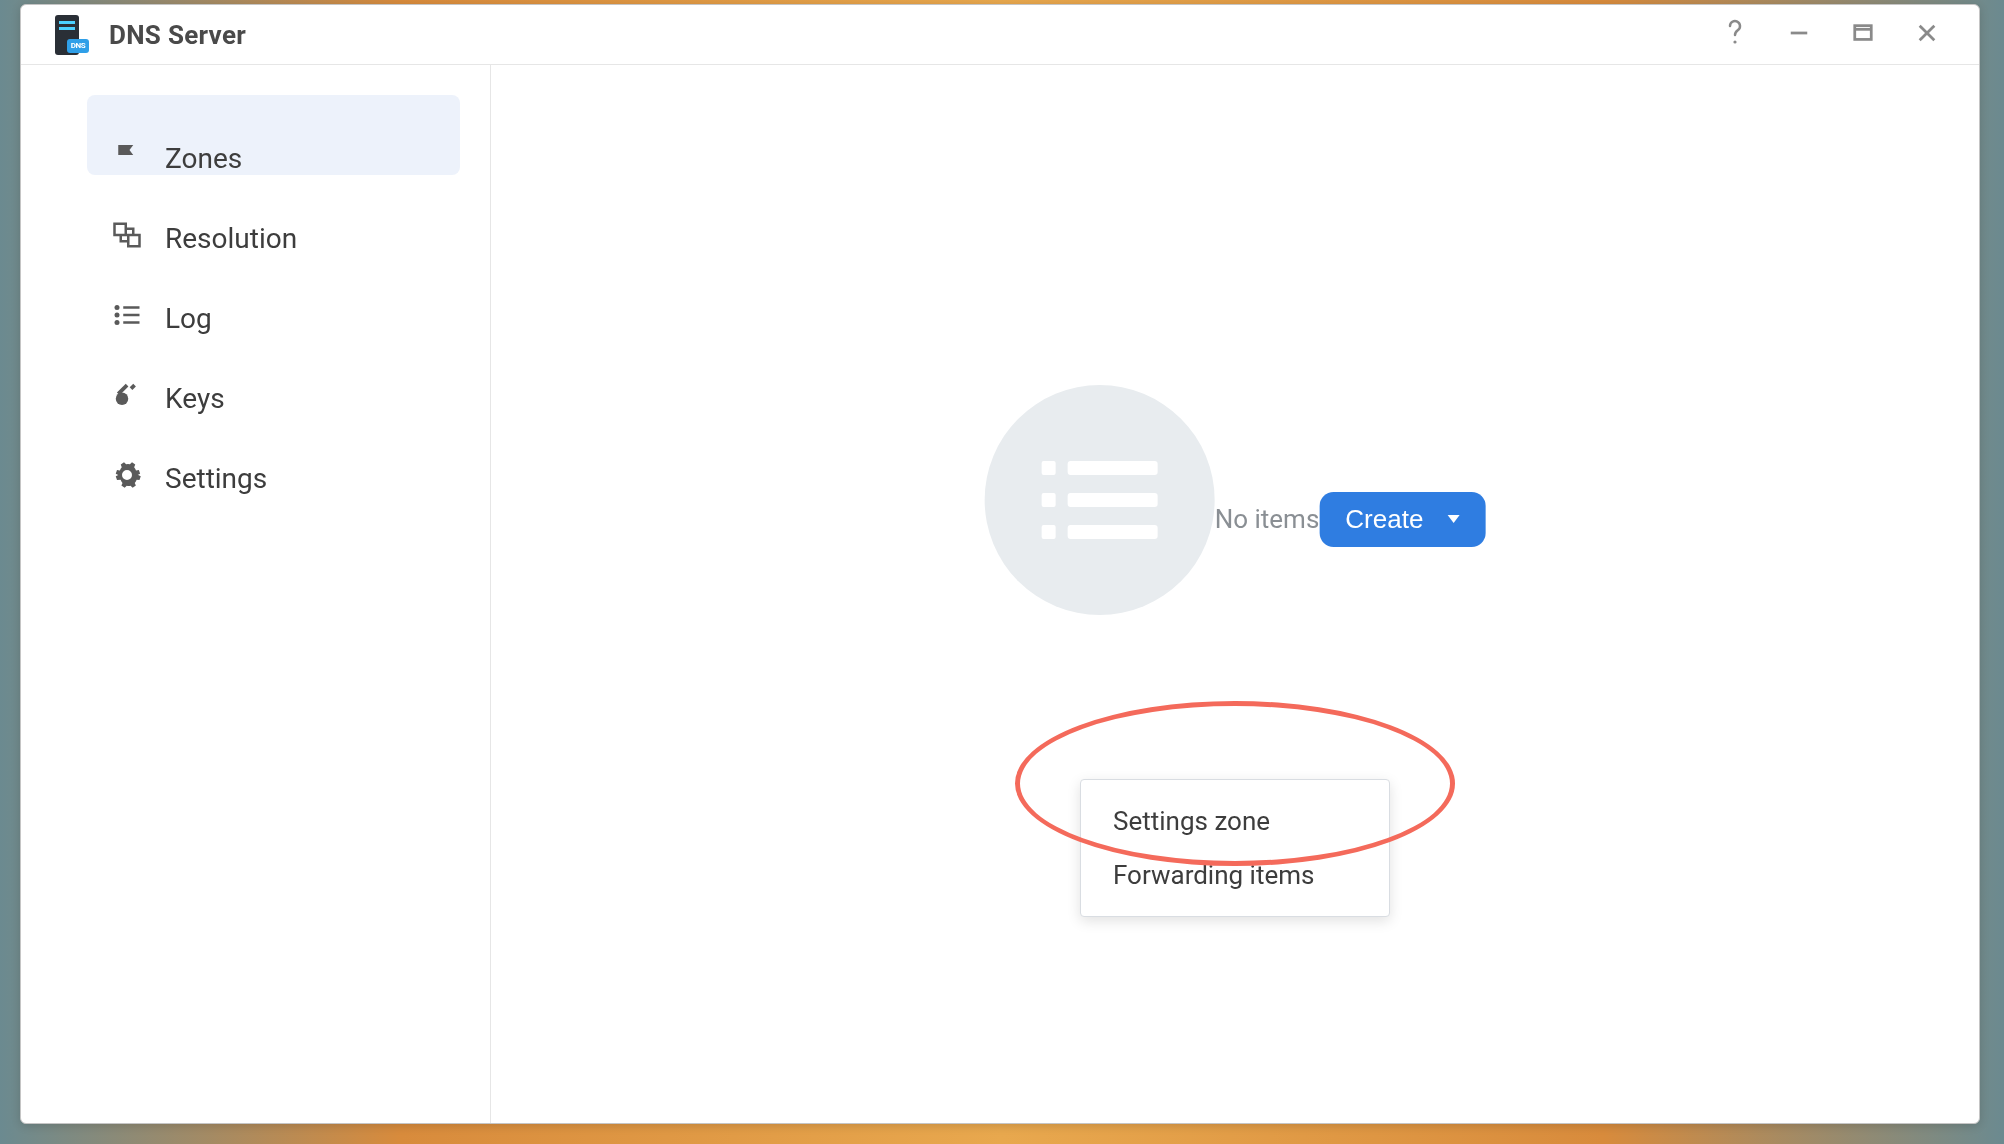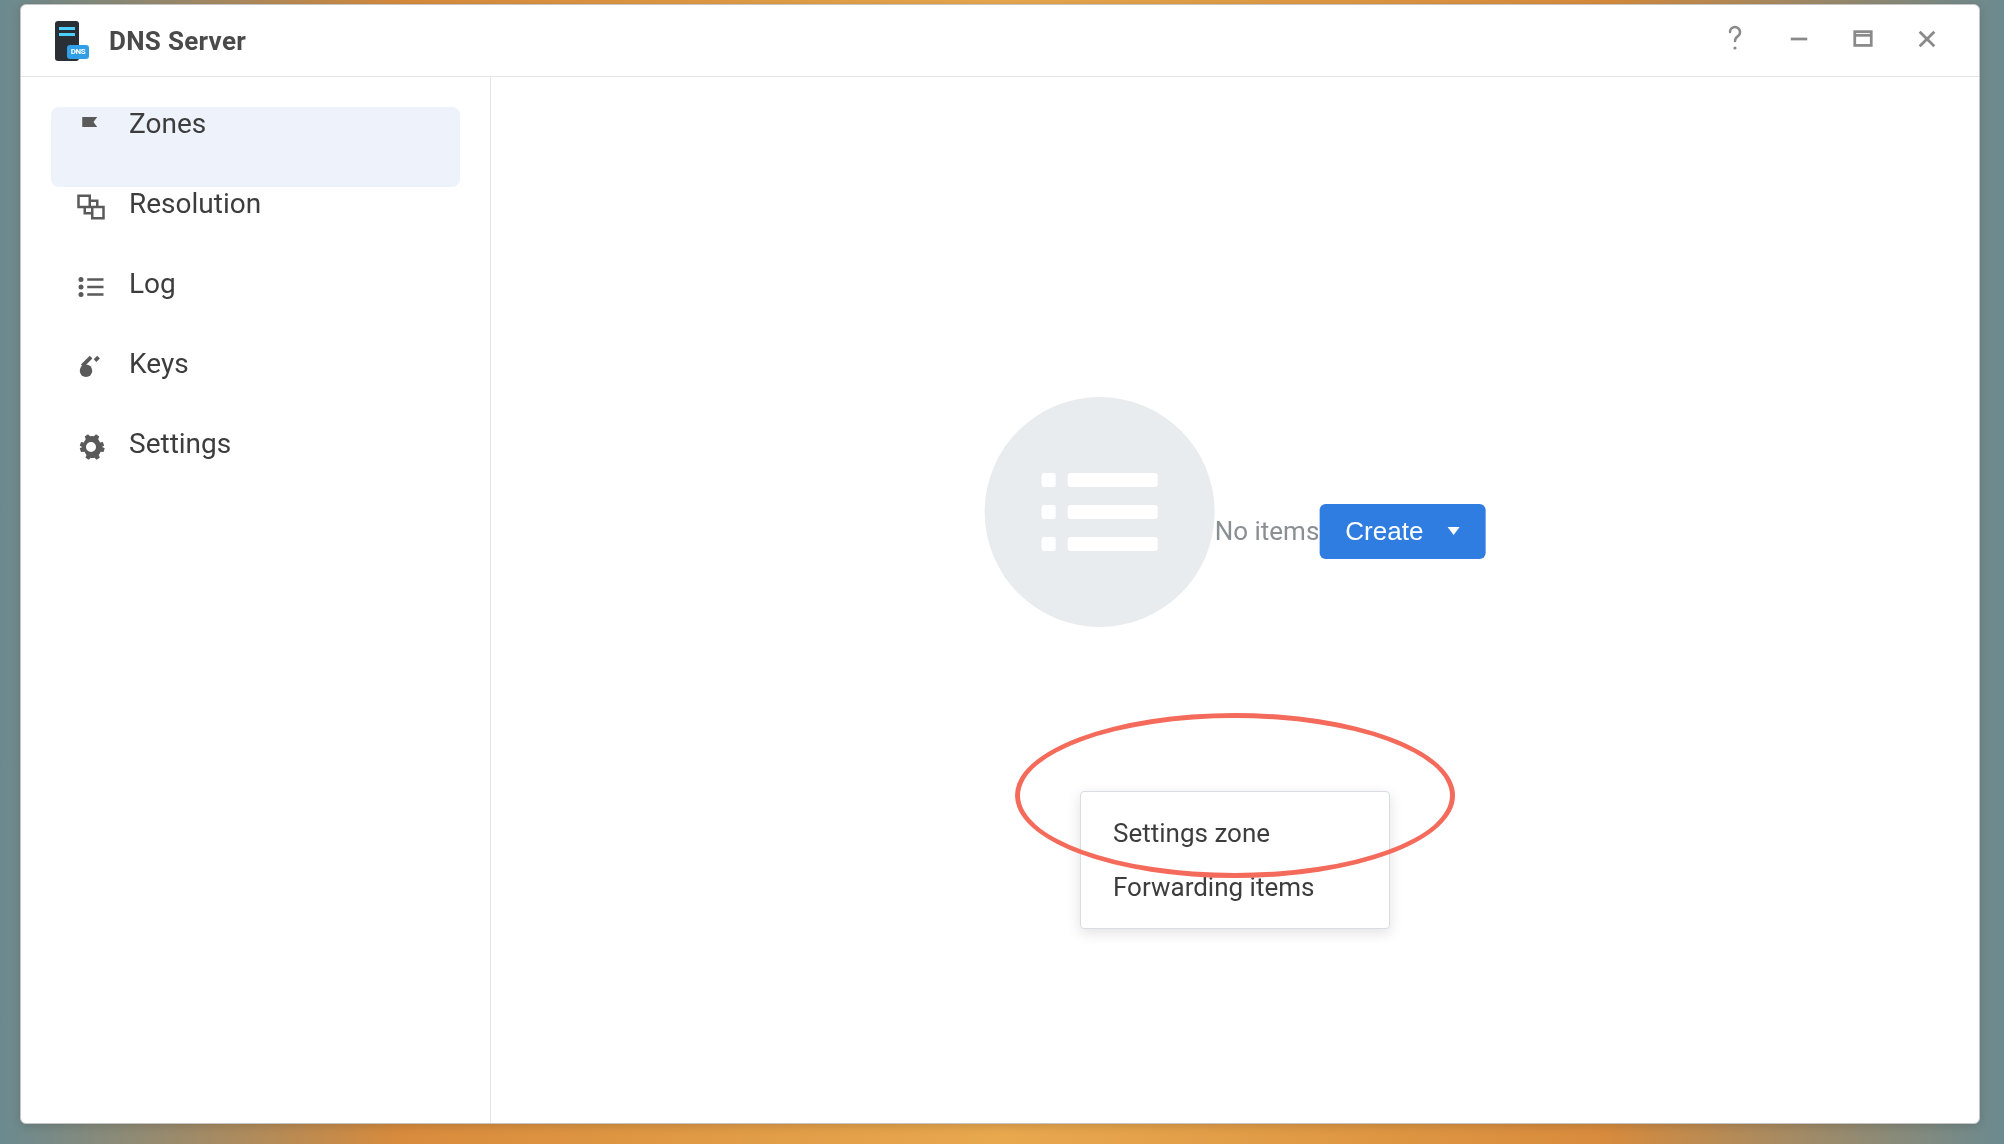--- a/index.html
+++ b/index.html
@@ -22,21 +22,21 @@
     border: 1px solid #c5c5c5;
     border-radius: 6px;
     box-shadow: 0 2px 10px rgba(0,0,0,0.15);
     display: flex;
     flex-direction: column;
     box-sizing: border-box;
   }
 
   
   .titlebar {
-    height: 72px;
+    height: 60px;
     display: flex;
     align-items: center;
     padding: 0 20px 0 28px;
     border-bottom: 1px solid #e6e6e6;
     box-sizing: border-box;
   }
   .titlebar .app-icon {
     width: 40px;
     height: 40px;
     margin-right: 20px;
@@ -69,26 +69,27 @@
   }
 
   .sidebar {
     width: 470px;
     border-right: 1px solid #e6e6e6;
     padding: 30px 30px;
     box-sizing: border-box;
   }
   .sidebar-item {
     display: flex;
-    align-items: flex-start;
+    align-items: flex-end;
     height: 80px;
     padding: 0 20px;
     border-radius: 8px;
     cursor: pointer;
     color: #3d3d3d;
+    margin-left: 36px;
   }
   .sidebar-item.active {
     background: #edf2fb;
     color: #3d3d3d;
   }
   .sidebar-item .icon {
     width: 40px;
     height: 40px;
     margin-right: 18px;
     color: #5a5a5a;
@@ -152,21 +153,21 @@
     margin-top: 38px;
     font-size: 26px;
     color: #8a8f94;
   }
 
   .create-btn {
     margin-top: 38px;
     background: #2f7de1;
     color: #ffffff;
     border: none;
-    border-radius: 6px;
+    border-radius: 14px;
     font-size: 26px;
     padding: 12px 26px;
     display: inline-flex;
     align-items: center;
     gap: 24px;
     cursor: pointer;
   }
   .create-btn .caret {
     width: 0;
     height: 0;

